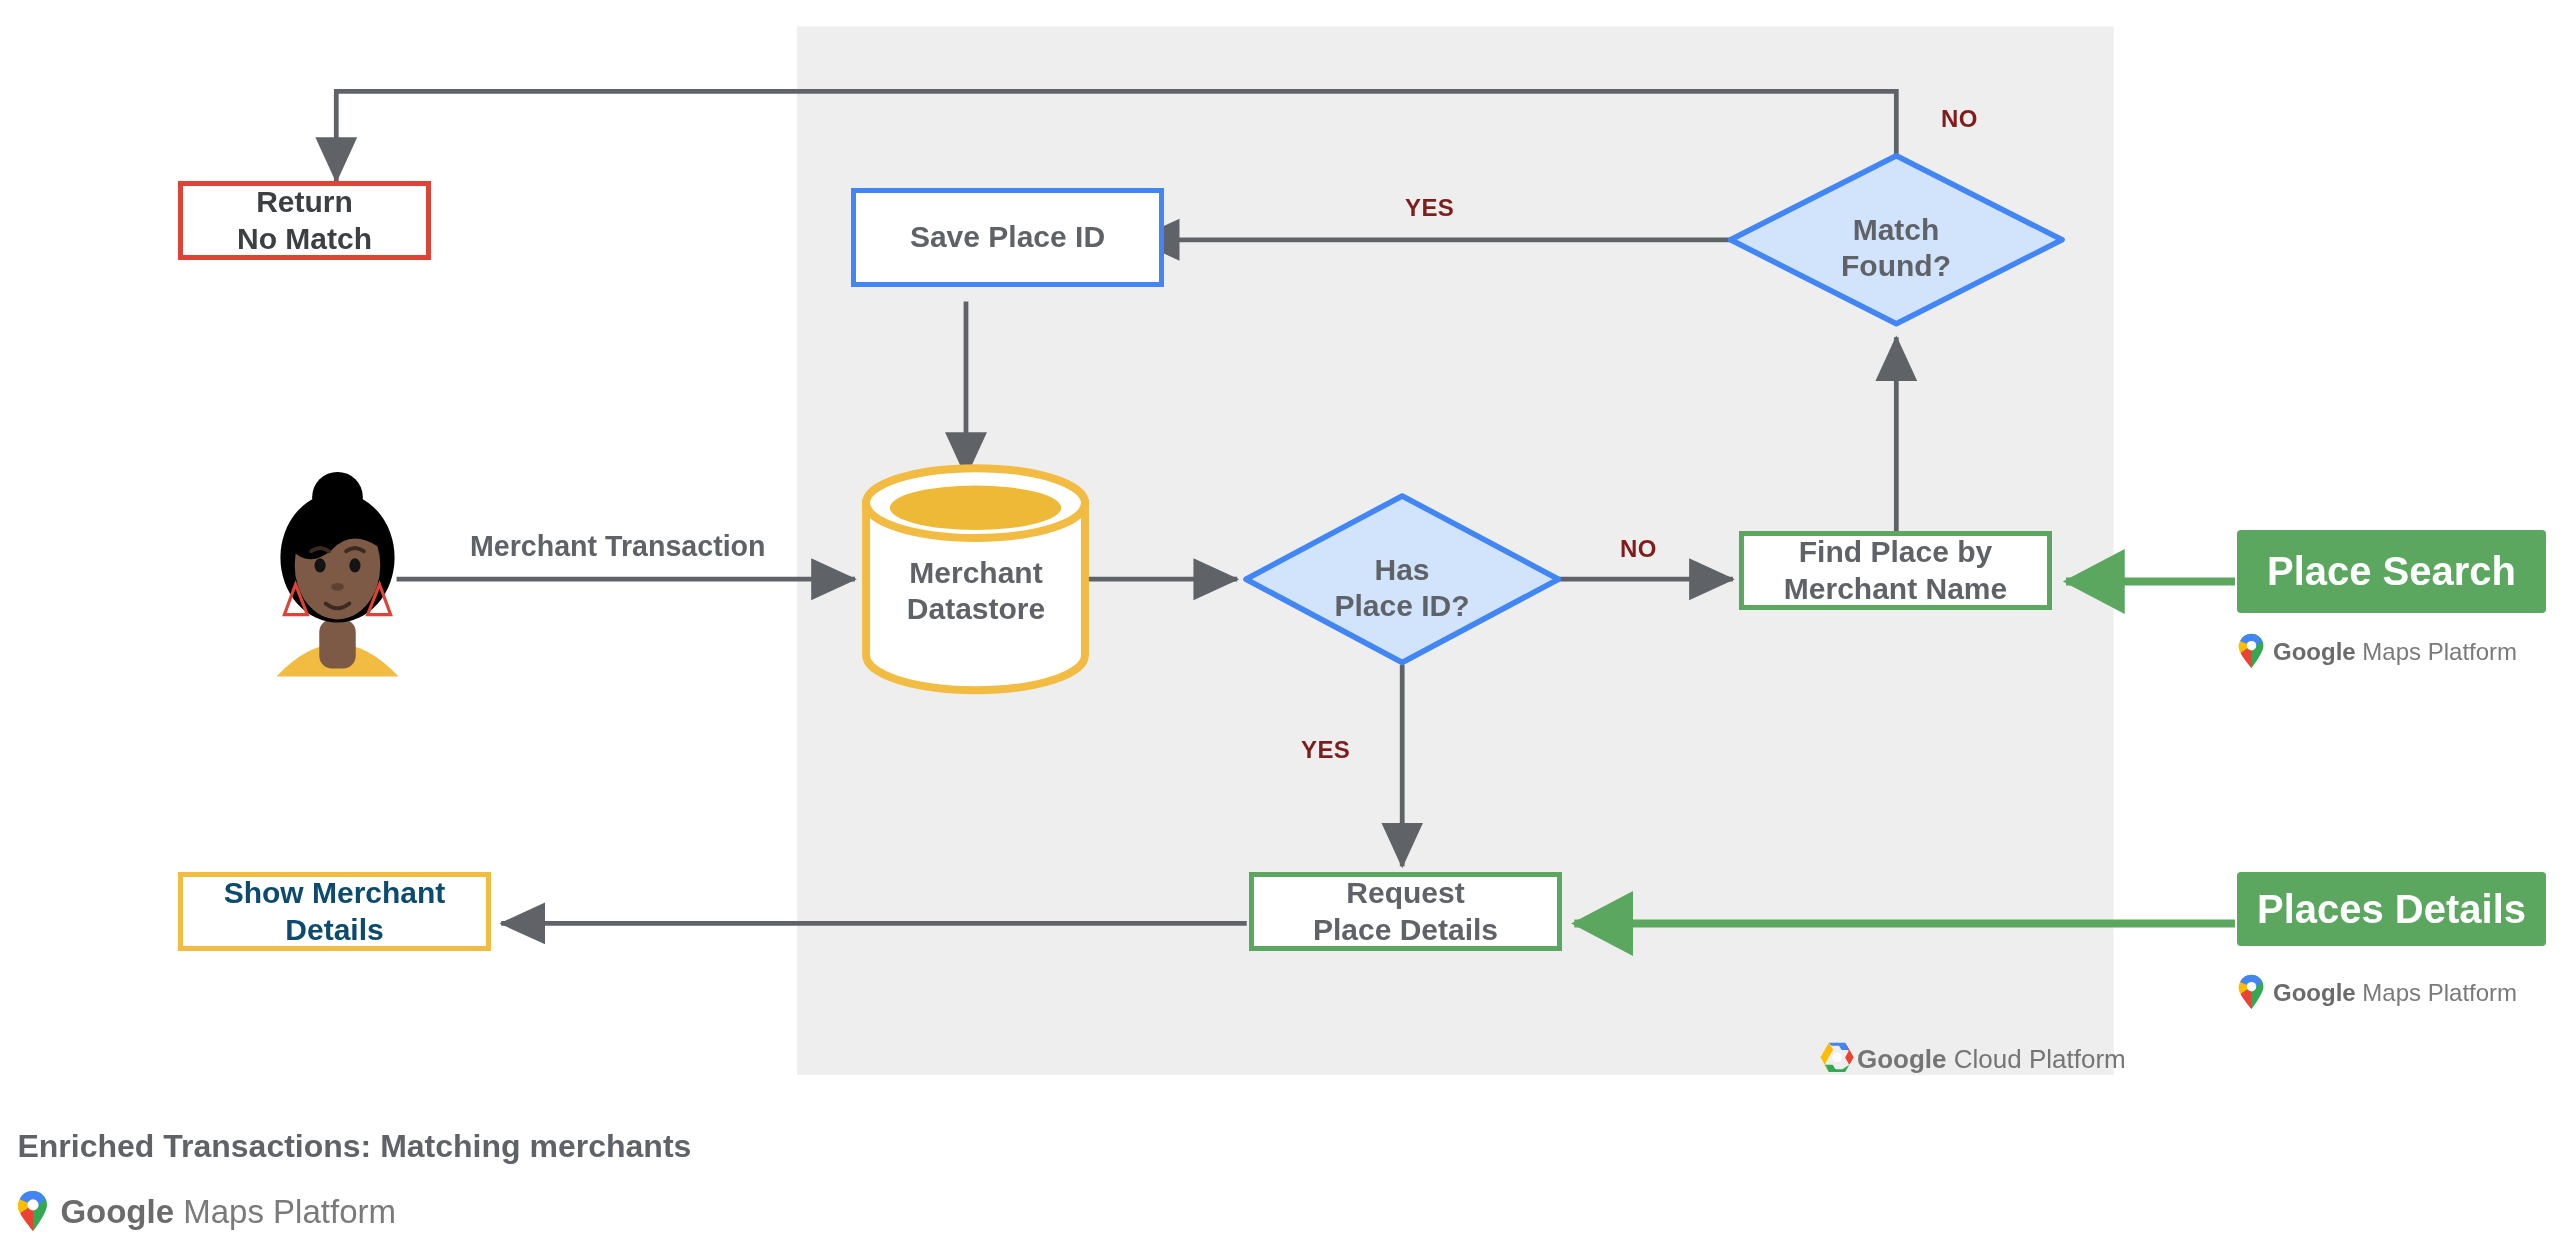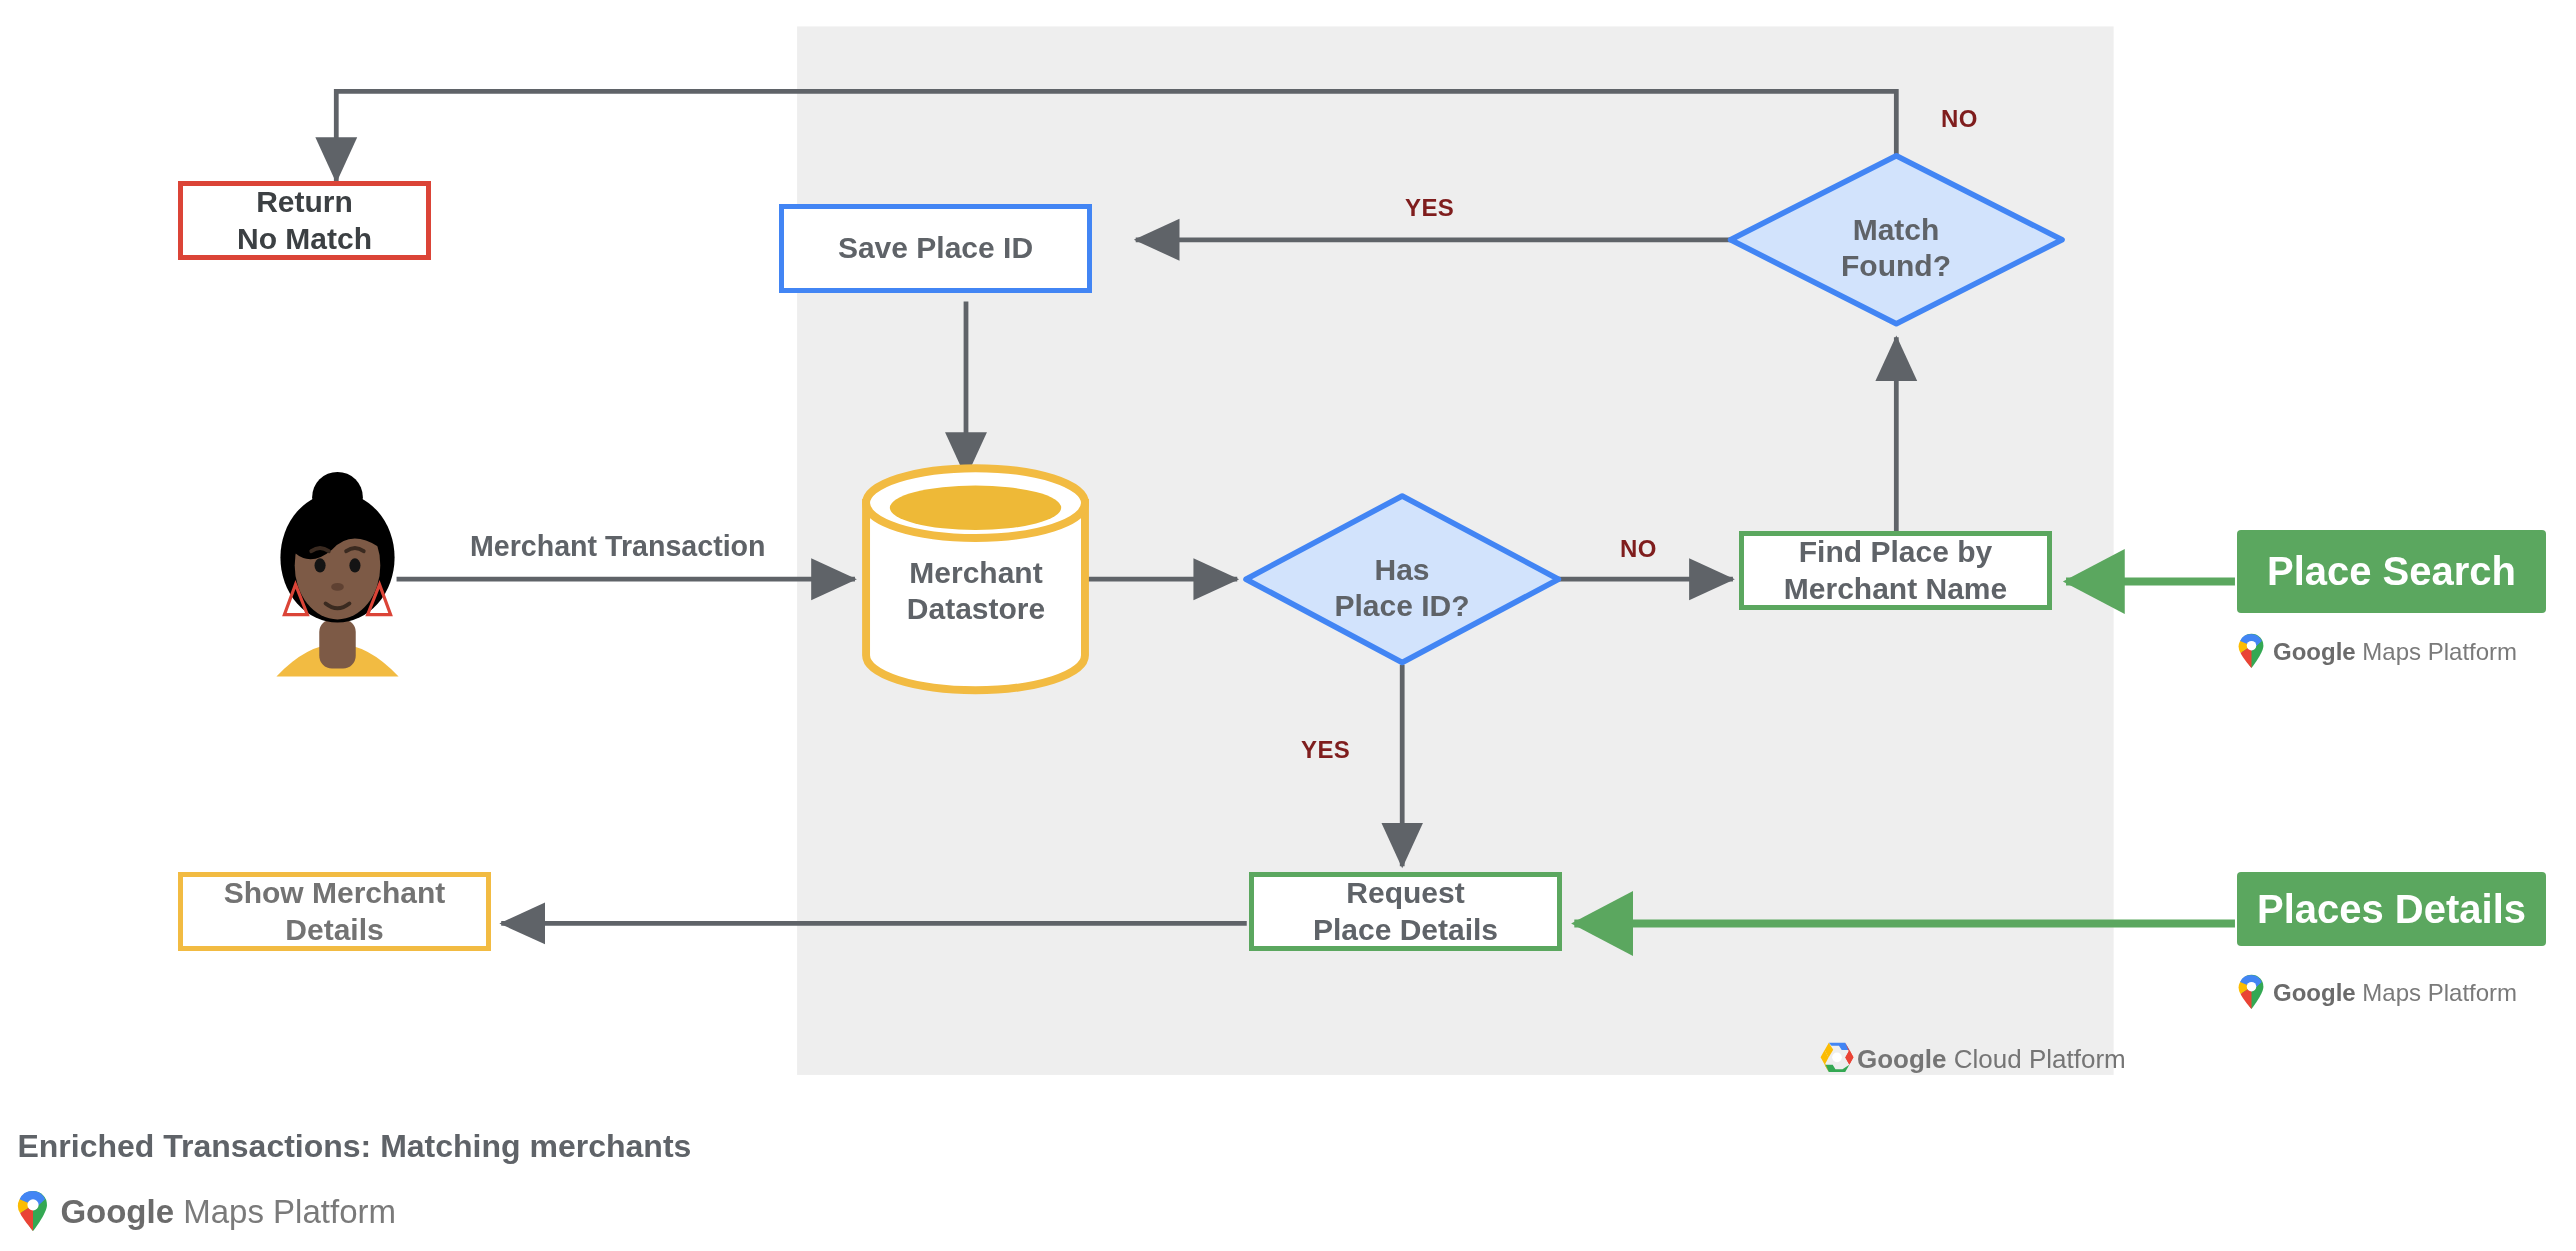--- a/index.html
+++ b/index.html
@@ -36,21 +36,21 @@
     color: #5f6368;
   }
   .boxnode {
     background: #ffffff;
     font-size: 30px;
     font-weight: 700;
   }
   .box-red    { border: 5.6px solid #db4437; color: #3c4043; }
   .box-blue   { border: 5.6px solid #4285f4; color: #5f6368; }
   .box-green  { border: 5.6px solid #5ba75f; color: #5f6368; }
-  .box-yellow { border: 5.6px solid #f2bb42; color: #737373; }
+  .box-yellow { border: 5.6px solid #f2bb42; color: #0c4a6e; }
   .chip-green {
     background: #5ba75f;
     color: #ffffff;
     font-size: 40px;
     font-weight: 700;
     border-radius: 4px;
   }
   .diamond-label {
     position: absolute;
     font-size: 30px;
@@ -213,21 +213,21 @@
       <path d="M42 152 L28 190 L57 190 Z" fill="none" stroke="#db4437" stroke-width="4"></path>
       <path d="M148 152 L133 190 L162 190 Z" fill="none" stroke="#db4437" stroke-width="4"></path>
     </svg>
   </div>
 
   <div class="flow-label" style="left:470px; top:530px;">Merchant Transaction</div>
 
   <div class="node-label boxnode box-red" style="left:178px; top:181px; width:253px; height:79px;">Return
 No Match</div>
 
-  <div class="node-label boxnode box-blue" style="left:779px; top:188px; width:313px; height:89px;margin-top:16px;">Save Place ID</div>
+  <div class="node-label boxnode box-blue" style="left:851px; top:188px; width:313px; height:99px;">Save Place ID</div>
 
   <div class="node-label boxnode box-green" style="left:1739px; top:531px; width:313px; height:79px;">Find Place by
 Merchant Name</div>
 
   <div class="node-label boxnode box-green" style="left:1249px; top:872px; width:313px; height:79px;">Request
 Place Details</div>
 
   <div class="node-label boxnode box-yellow" style="left:178px; top:872px; width:313px; height:79px;">Show Merchant
 Details</div>
 

